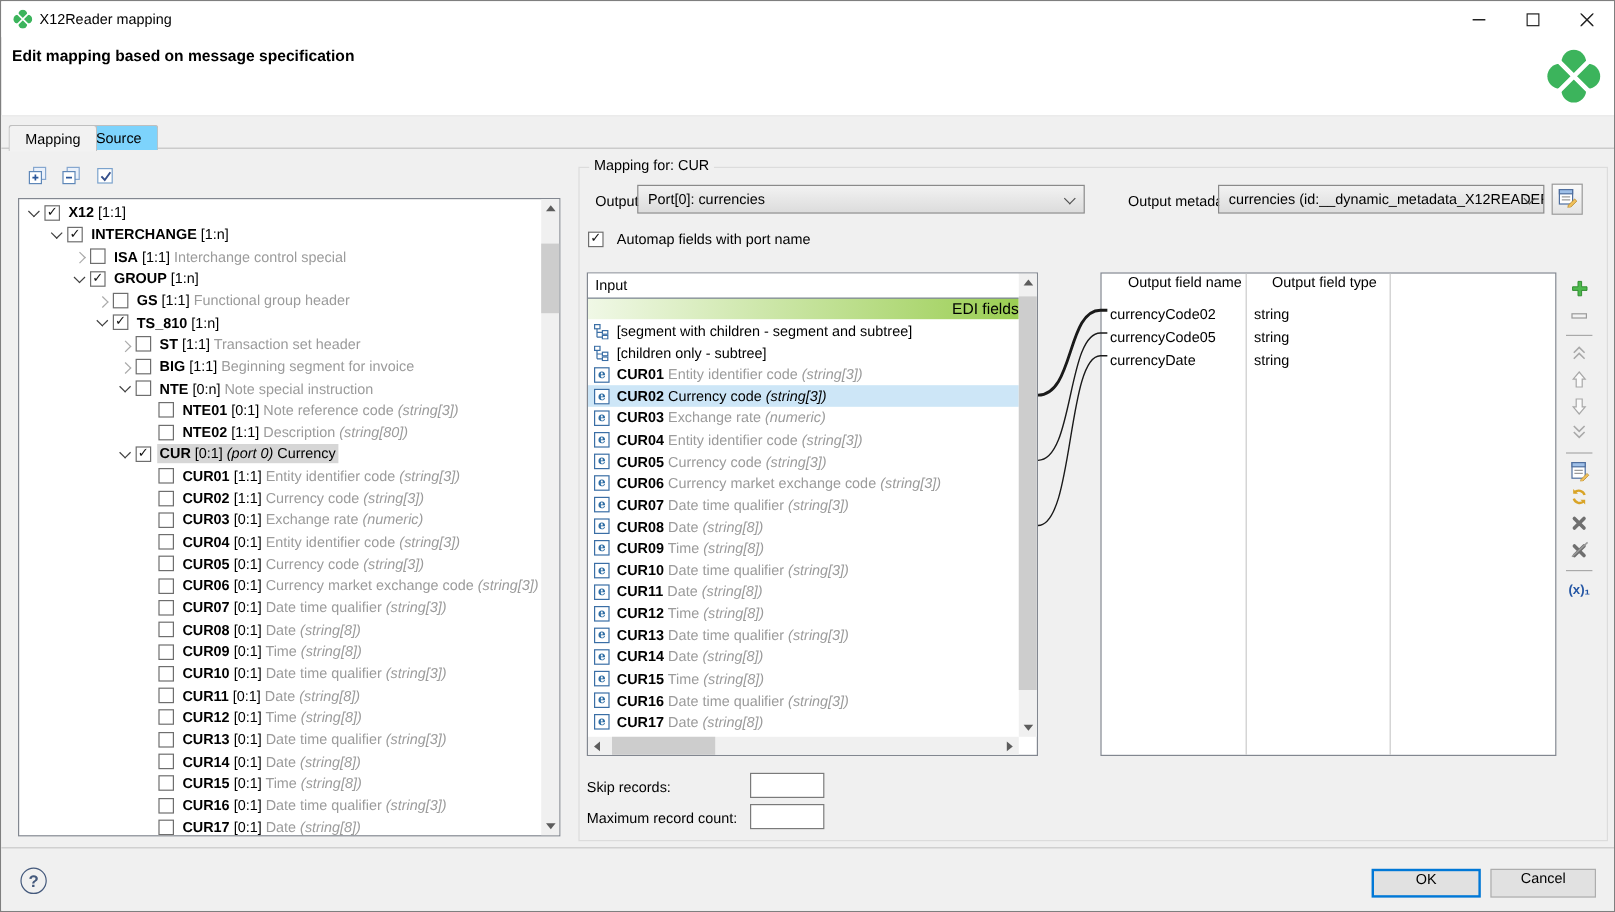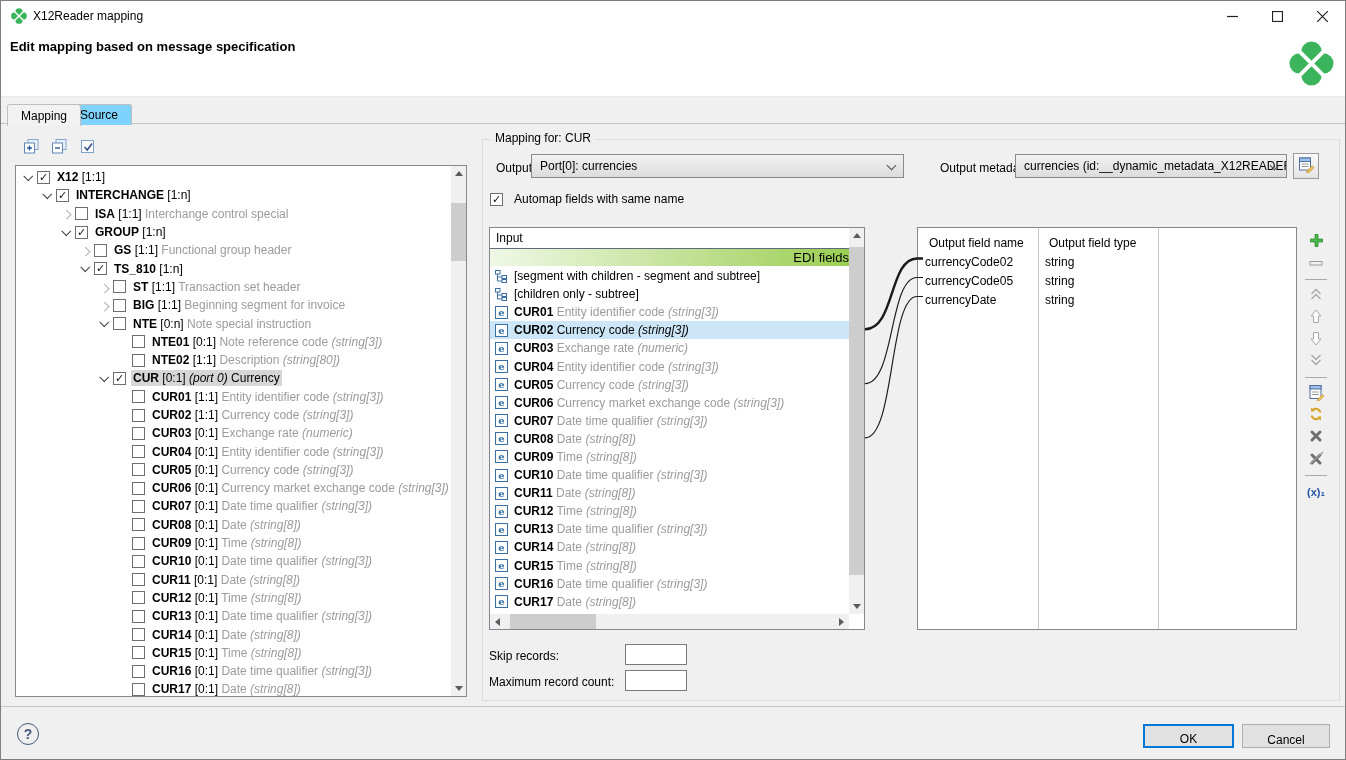--- a/index.html
+++ b/index.html
@@ -69,34 +69,34 @@
   .iname{font-weight:bold;}
   .idesc{color:#9b9b9b;}
   .irow.sel .idesc,.irow.sel .itype{color:#000;}
   .itype{color:#9b9b9b;font-style:italic;}
   .iplain{color:#000;}
   
   .curves{position:absolute;left:382px;top:87px;width:58px;height:403px;pointer-events:none;z-index:4;}
   
   .outtable{left:434px;top:87px;width:380px;height:403px;}
   .colline{position:absolute;top:0;bottom:0;width:0;border-left:1px solid #cbcbcb;}
-  .othead{position:absolute;top:0;height:22px;display:flex;align-items:flex-end;padding-left:11px;box-sizing:border-box;font-size:12px;}
+  .othead{position:absolute;top:0;height:22px;display:flex;align-items:flex-start;padding-left:22px;box-sizing:border-box;font-size:12px;}
   .otrow{position:absolute;left:0;width:100%;height:19px;display:flex;align-items:center;}
   .otcell{padding-left:7px;box-sizing:border-box;overflow:hidden;white-space:nowrap;}
   
   .sidebar{position:absolute;left:820px;top:92px;width:26px;display:flex;flex-direction:column;align-items:center;gap:3px;}
   .sbicon{width:24px;height:19px;display:flex;align-items:center;justify-content:center;}
   .sbsep{width:22px;height:0;border-top:1px solid #a9a9a9;margin:3px 0;}
   .fxtxt{color:#2456a4;font-weight:bold;font-size:11px;}
   
   .numinput{position:absolute;width:62px;height:21px;box-sizing:border-box;border:1px solid #7a7a7a;background:#fff;font-size:12px;padding:0 4px;font-family:"Liberation Sans",sans-serif;}
   
   .footer{position:absolute;left:0;top:705px;width:100%;height:55px;background:#f0f0f0;border-top:1px solid #c8c8c8;box-sizing:border-box;}
   .helpbtn{position:absolute;left:16px;top:16px;width:22px;height:22px;border:1.5px solid #44597c;border-radius:50%;color:#44597c;display:flex;align-items:center;justify-content:center;font-weight:bold;font-size:14px;box-sizing:border-box;}
-  .btn{position:absolute;top:17px;height:24px;box-sizing:border-box;background:#e1e1e1;border:1px solid #adadad;display:flex;align-items:flex-end;justify-content:center;font-size:12px;}
+  .btn{position:absolute;top:17px;height:24px;box-sizing:border-box;background:#e1e1e1;border:1px solid #adadad;display:flex;align-items:flex-start;justify-content:center;font-size:12px;}
   .btn.primary{border:2px solid #0078d7;}
 </style>
 </head>
 <body>
 
 <div class="win">
 
   <div class="titlebar">
     <span class="abs" style="left:10px;top:7px;">
       <svg width="16" height="16" viewBox="0 0 46 46">
@@ -235,21 +235,21 @@
             <rect x="1.5" y="2" width="11" height="12" fill="#fff" stroke="#4f6f9f"></rect>
             <rect x="1.5" y="2" width="11" height="3.5" fill="#9fc0e8" stroke="#4f6f9f"></rect>
             <line x1="3.5" y1="8" x2="10.5" y2="8" stroke="#9a9a9a"></line>
             <line x1="3.5" y1="10.5" x2="10.5" y2="10.5" stroke="#9a9a9a"></line>
             <path d="M9 15 l5.2 -5.2 1.8 1.8 -5.2 5.2 -2.4 .6 z" fill="#f0c059" stroke="#b98a2e" stroke-width="0.7"></path>
           </svg></span>
     </div>
 
     <div class="ckrow" style="left:7px;top:52px;">
       <span class="cb">✓</span>
-      <span>Automap fields with same name</span>
+      <span>Automap fields with port name</span>
     </div>
 
     <div class="panel inputpanel">
       <div class="iheader">
           <span>Input</span>
         </div>
       <div class="ediband">
           <span>EDI fields</span>
         </div>
       <div class="irows">

